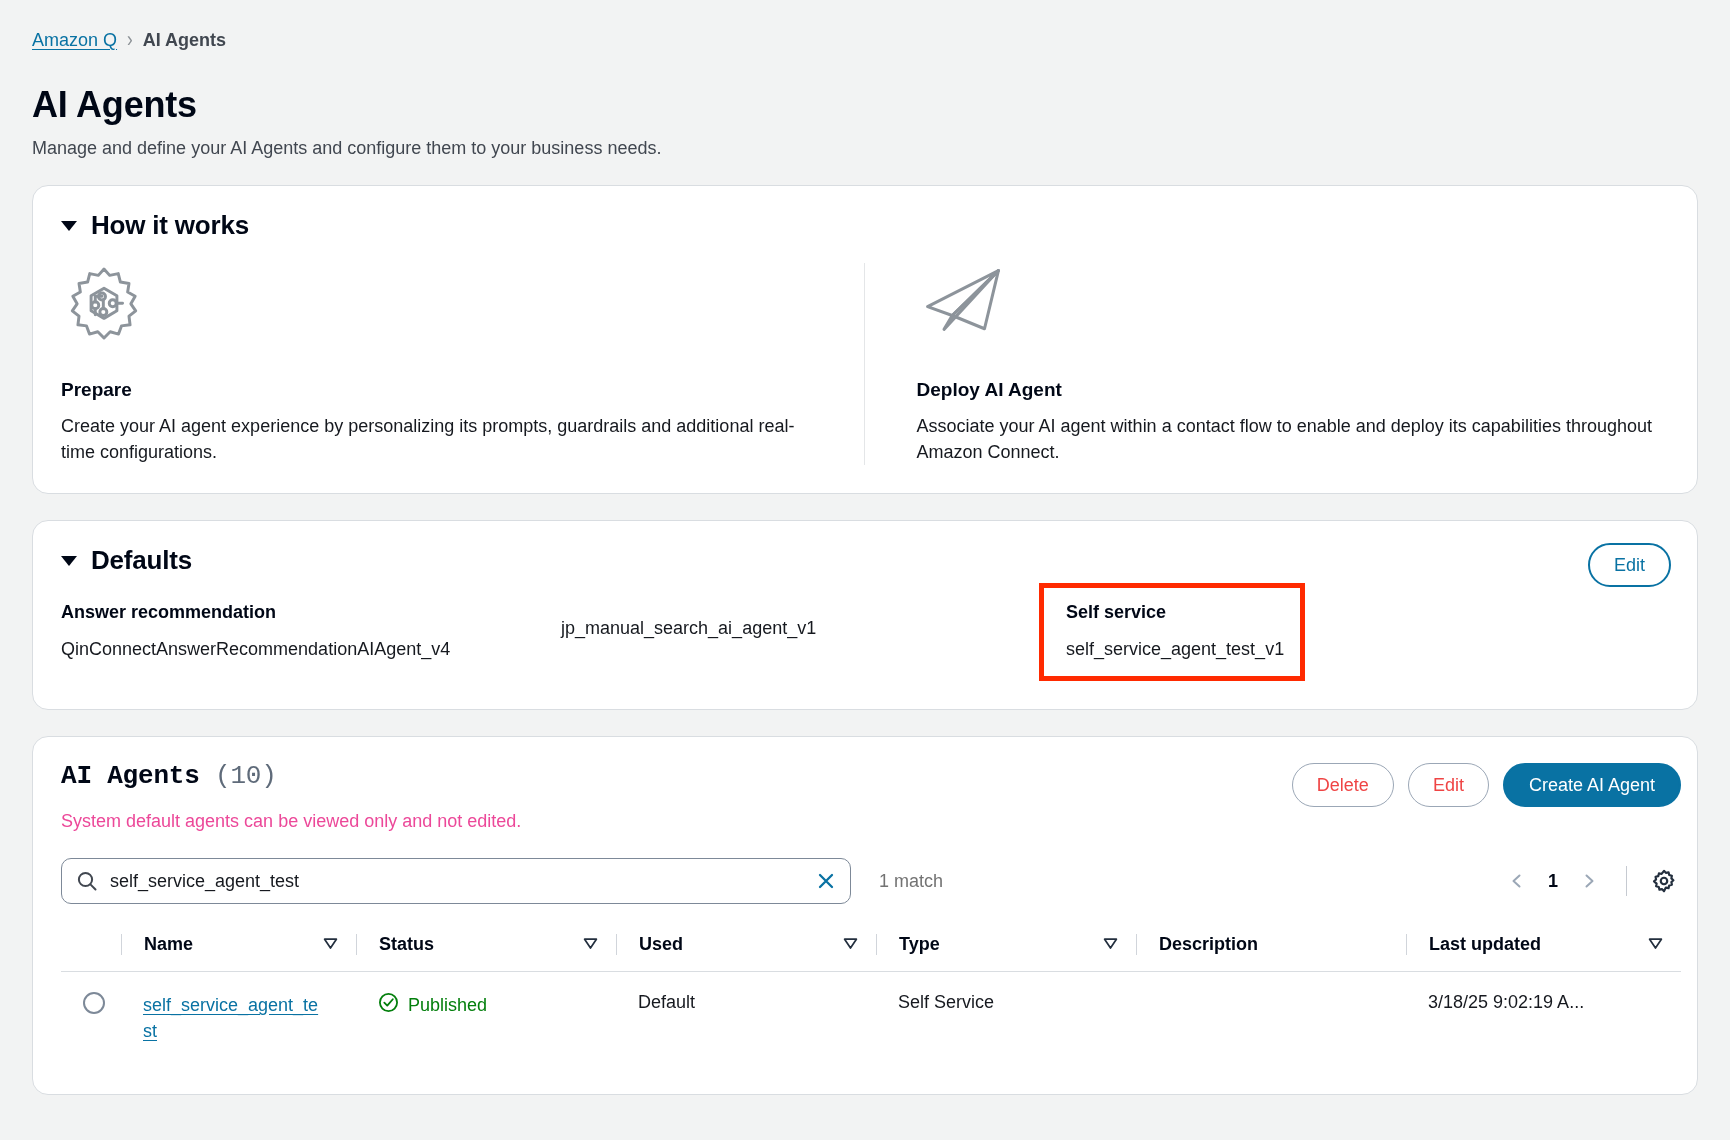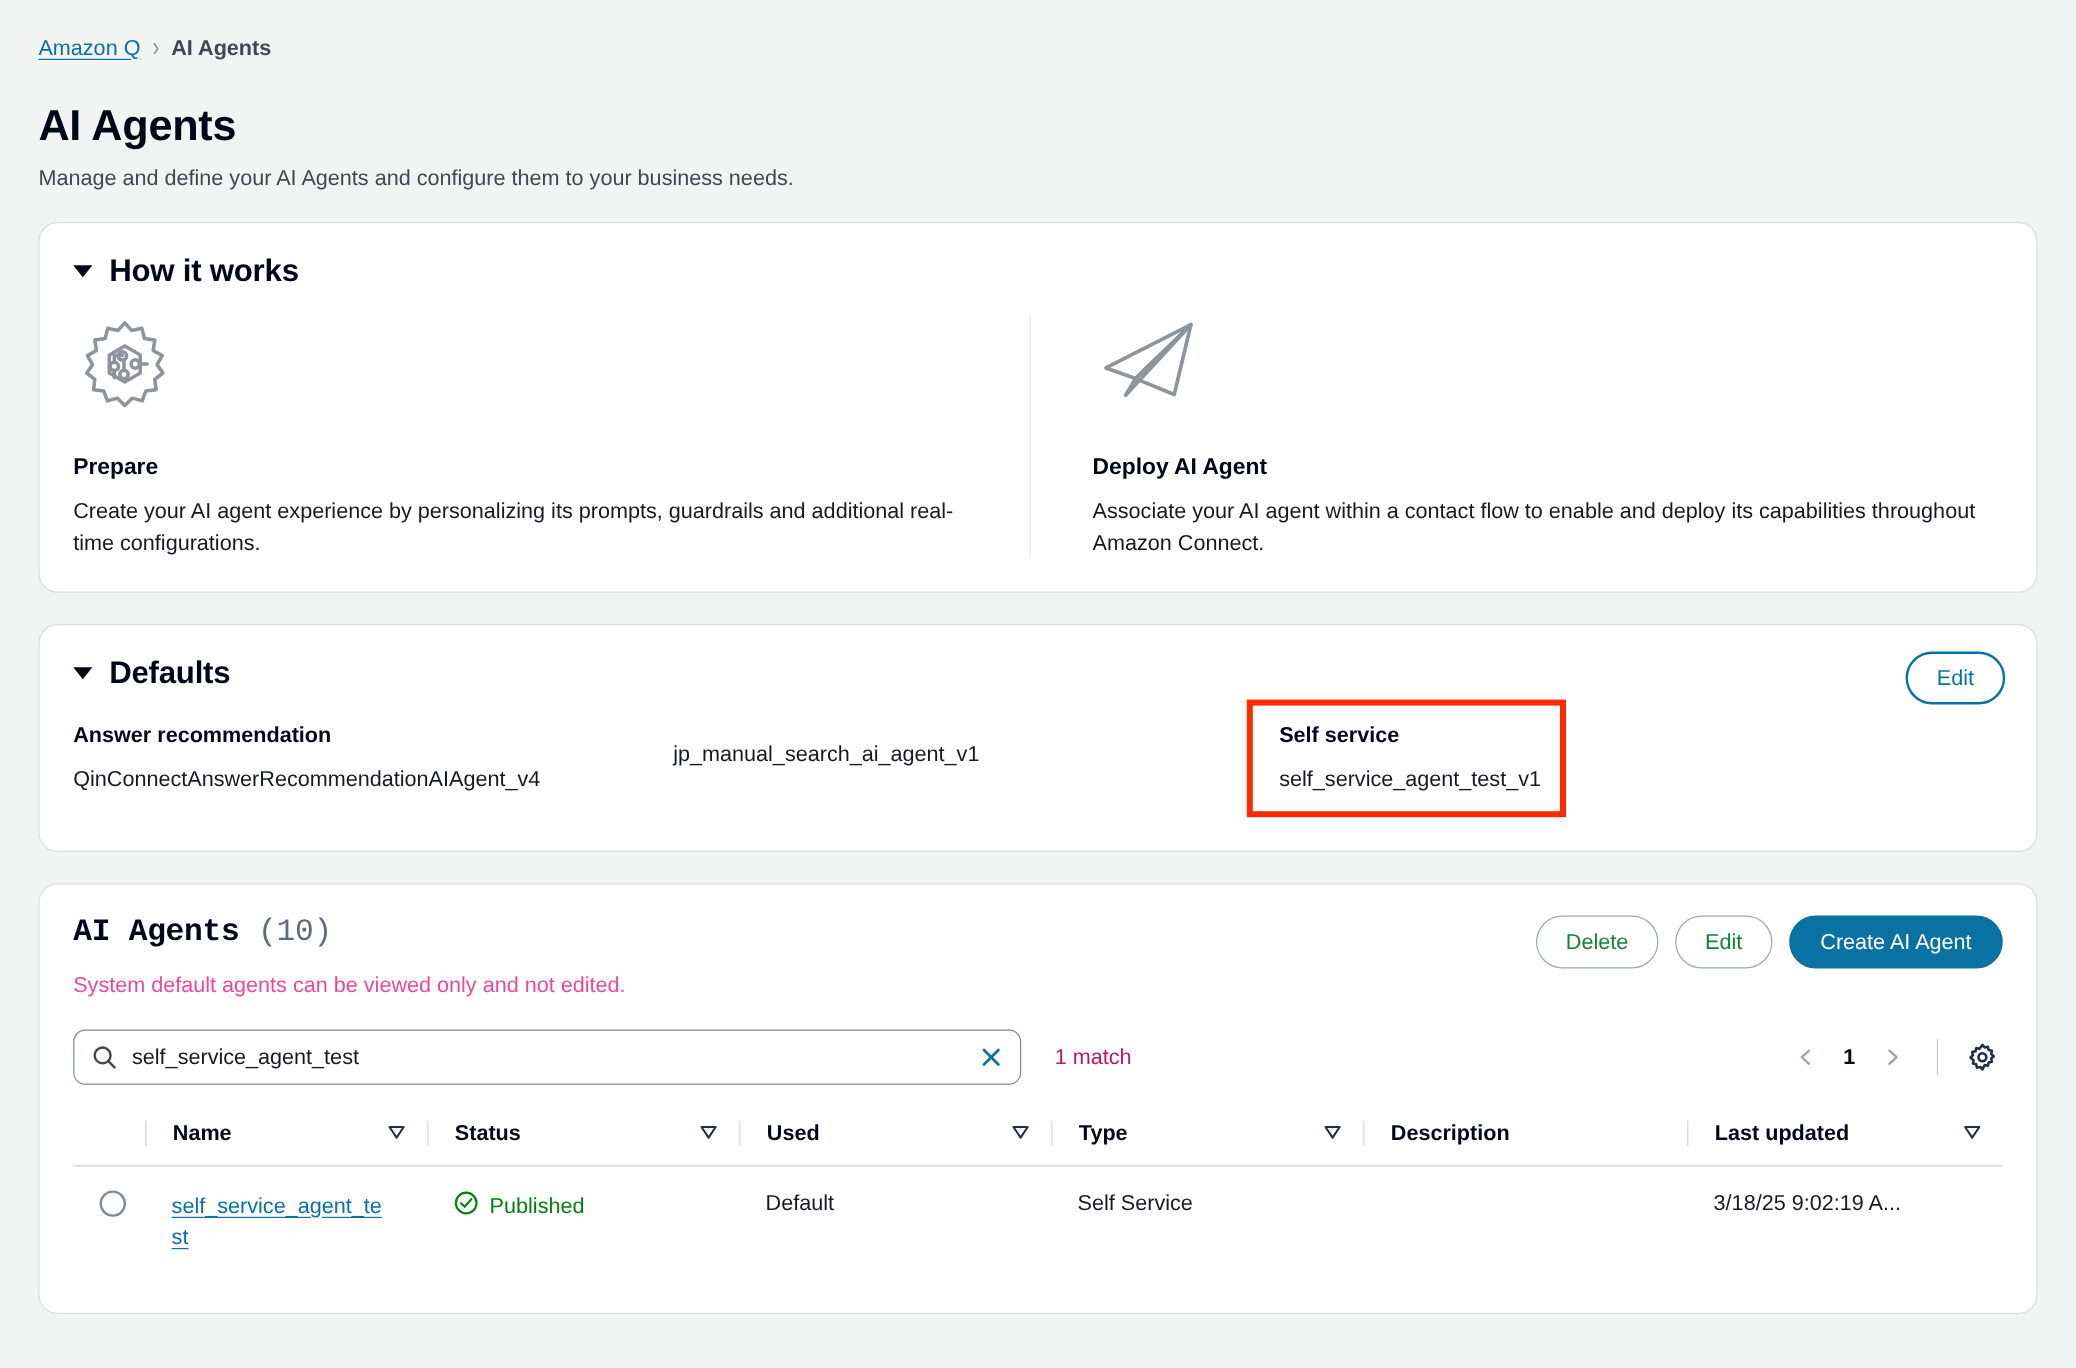--- a/index.html
+++ b/index.html
@@ -28,21 +28,21 @@
     margin: 30px 0 0 0; color: #000716;
   }
   .page-sub { font-size: 18px; color: #414750; margin-top: 12px; }
 
   
   .card {
     background: #ffffff;
     border: 1px solid #d9dde1;
     border-radius: 16px;
     margin-top: 26px;
-    padding: 24px 28px 28px 28px;
+    padding: 24px 16px 28px 28px;
     position: relative;
   }
 
   .sect-head { display: flex; align-items: center; gap: 14px; }
   .caret {
     width: 0; height: 0;
     border-left: 8px solid transparent;
     border-right: 8px solid transparent;
     border-top: 10px solid #000716;
     cursor: pointer;
@@ -58,21 +58,21 @@
   .hiw-p { font-size: 18px; color: #16191f; line-height: 1.45; margin-top: 12px; }
 
   
   .btn {
     display: inline-flex; align-items: center; justify-content: center;
     height: 44px; padding: 0 24px; border-radius: 22px;
     font-size: 18px; font-weight: 400; cursor: pointer;
     border: 2px solid #0972a3; color: #0972a3; background: #fff;
     white-space: nowrap;
   }
-  .btn.disabled { border-color: #9ba7b6; color: #15803d; cursor: default; border-width: 1.5px;}
+  .btn.disabled { border-color: #9ba7b6; color: #ef4444; cursor: default; border-width: 1.5px;}
   .btn.primary { background: #0972a3; border-color: #0972a3; color: #ffffff; }
   .edit-top-right { position: absolute; top: 22px; right: 26px; }
 
   .defaults-grid { display: flex; margin-top: 26px; }
   .def-col { width: 500px; }
   .def-col.third { width: auto; }
   .def-label { font-size: 18px; font-weight: 700; color: #000716; }
   .def-value { font-size: 18px; color: #16191f; margin-top: 16px; }
   .hilite {
     border: 5px solid #ff2a00;
@@ -94,21 +94,21 @@
     width: 790px; height: 46px;
     border: 1.5px solid #7d8998; border-radius: 10px;
     background: #fff; padding: 0 6px 0 14px;
   }
   .search-box .sicon { flex: 0 0 auto; margin-right: 12px; display:flex; }
   .search-val { flex: 1; font-size: 18px; color: #16191f; }
   .clear-btn {
     width: 36px; height: 36px; border-radius: 8px;
     display: flex; align-items: center; justify-content: center; cursor: pointer;
   }
-  .match-txt { font-size: 18px; color: #be185d; margin-left: 28px; }
+  .match-txt { font-size: 18px; color: #737373; margin-left: 28px; }
   .pager { margin-left: auto; display: flex; align-items: center; gap: 4px; }
   .pg-arrow { width: 34px; height: 34px; display: flex; align-items: center; justify-content: center; cursor: pointer; }
   .pg-num { font-size: 18px; font-weight: 700; color: #000716; min-width: 30px; text-align: center; cursor: pointer;}
   .pg-divider { width: 1px; height: 30px; background: #c6cad1; margin: 0 16px; }
   .gear-btn { width: 34px; height: 34px; display: flex; align-items: center; justify-content: center; cursor: pointer;}
 
   
   table.agents { width: 100%; border-collapse: collapse; margin-top: 22px; }
   table.agents th {
     font-size: 18px; font-weight: 700; color: #000716;

